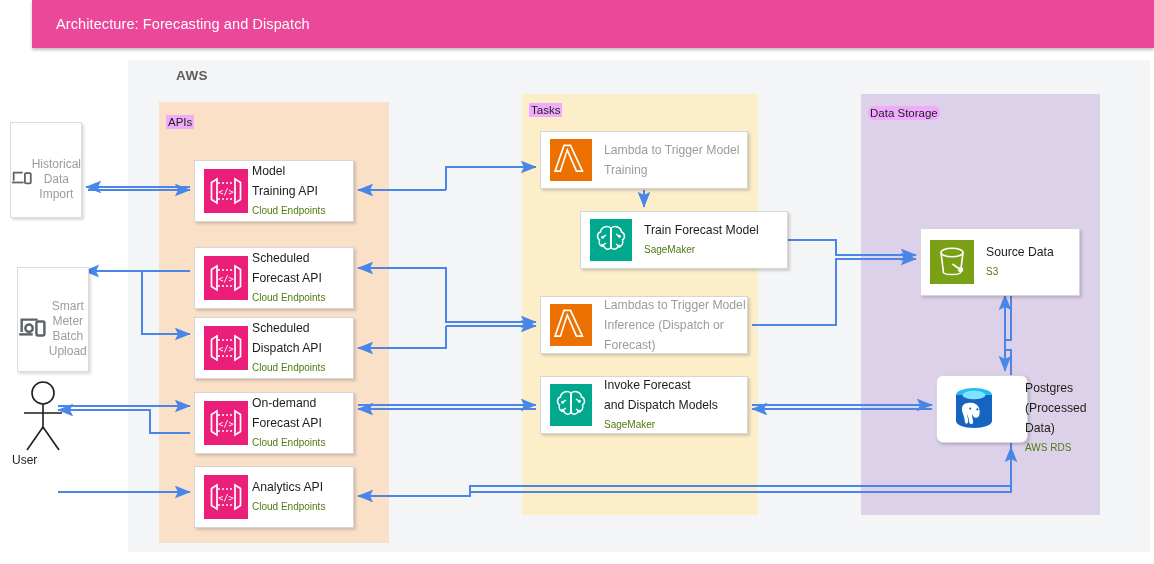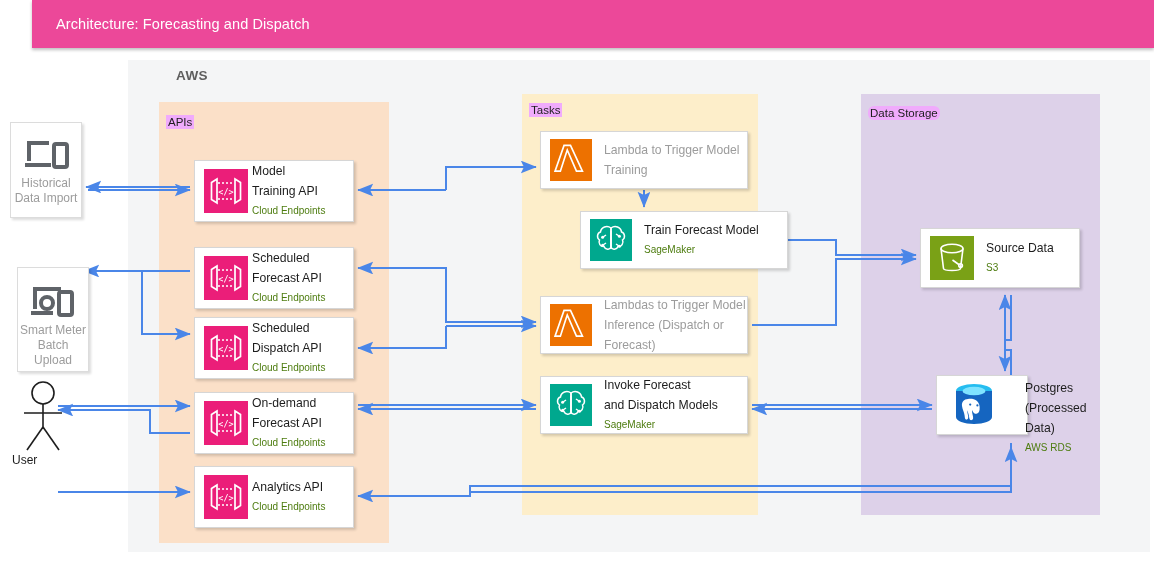--- a/index.html
+++ b/index.html
@@ -71,32 +71,32 @@
 
   
   .task{width:208px;height:58px;padding-left:9px;}
   .task .txts{margin-left:12px;}
   .tk1{left:540px;top:131px;}
   .tk2{left:540px;top:211px;margin-left:40px;}
   .tk3{left:540px;top:296px;}
   .tk4{left:540px;top:376px;}
 
   
-  .store{height:60px;padding-left:9px;}
+  .store{height:68px;padding-left:9px;}
   .store .txts{margin-left:12px;}
   .st1{left:920px;top:228px;width:160px;}
-  .st2{left:936px;top:375px;width:92px;}
+  .st2{left:936px;top:375px;width:92px;border-radius:7px;}
   .st2 .txts{position:absolute;left:76px;top:2px;width:120px;}
 
   
   .ext{
     position:absolute;background:#ffffff;border:1px solid #dcdcdc;
     box-shadow:1.5px 1.5px 2.5px rgba(0,0,0,.14);
     box-sizing:border-box;
-    display:flex;flex-direction:column;align-items:center;justify-content:flex-start;
+    display:flex;flex-direction:row;align-items:center;justify-content:flex-start;
     padding-top:15px;
   }
   .ext .cap{
     font-size:12px;color:#9c9c9c;text-align:center;line-height:15px;
     white-space:pre-line;margin-top:4px;
   }
   .ext1{left:10px;top:122px;width:72px;height:96px;}
   .ext2{left:17px;top:247px;width:72px;height:105px;margin-top:20px;}
 
   .actor{position:absolute;left:12px;top:380px;width:62px;height:90px;}

